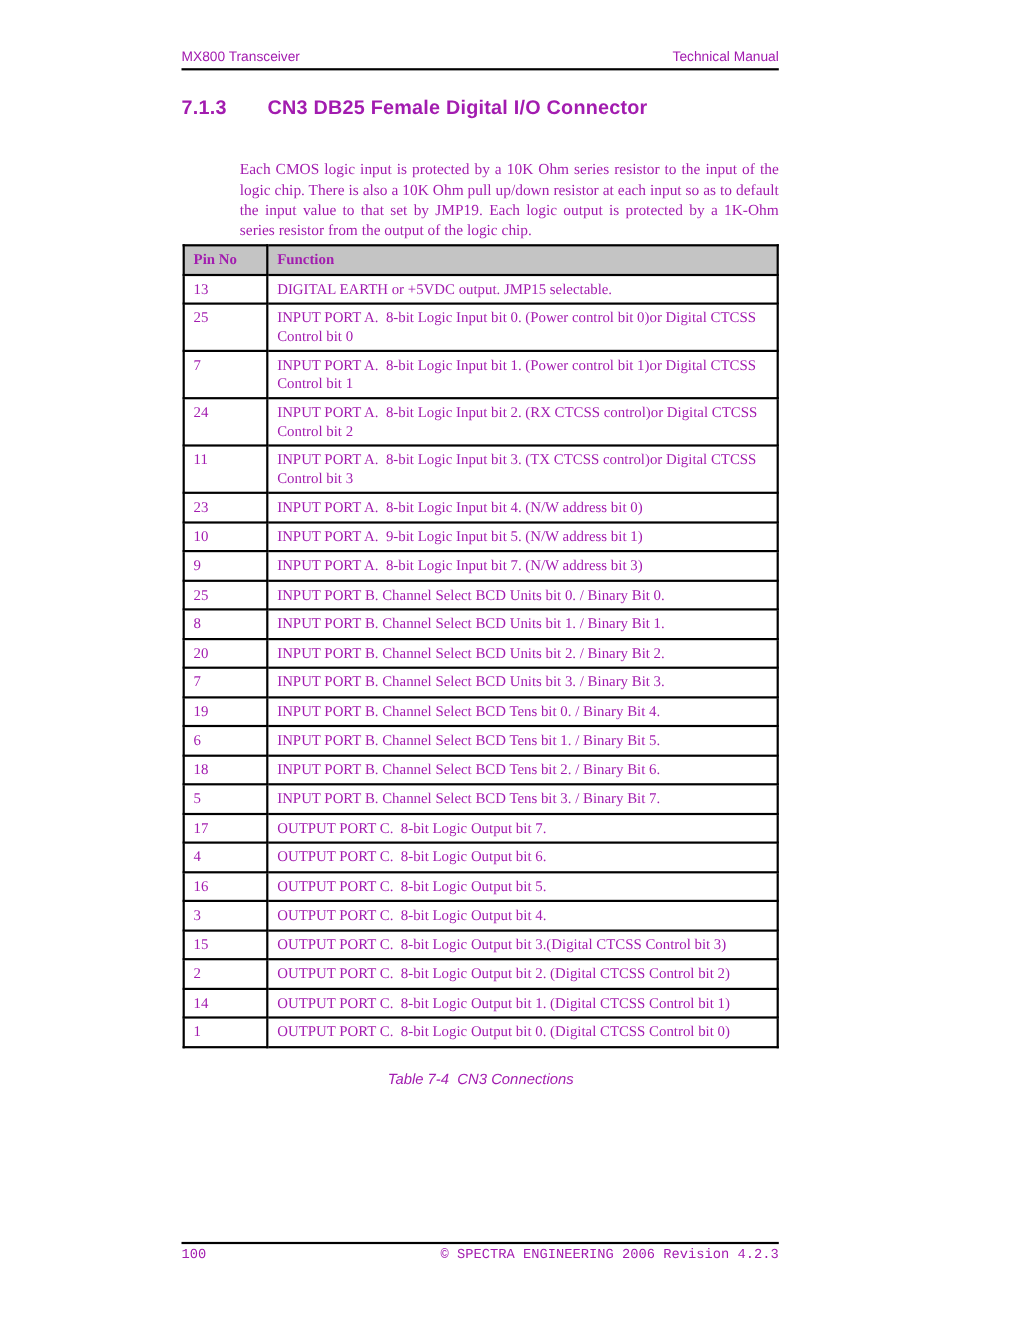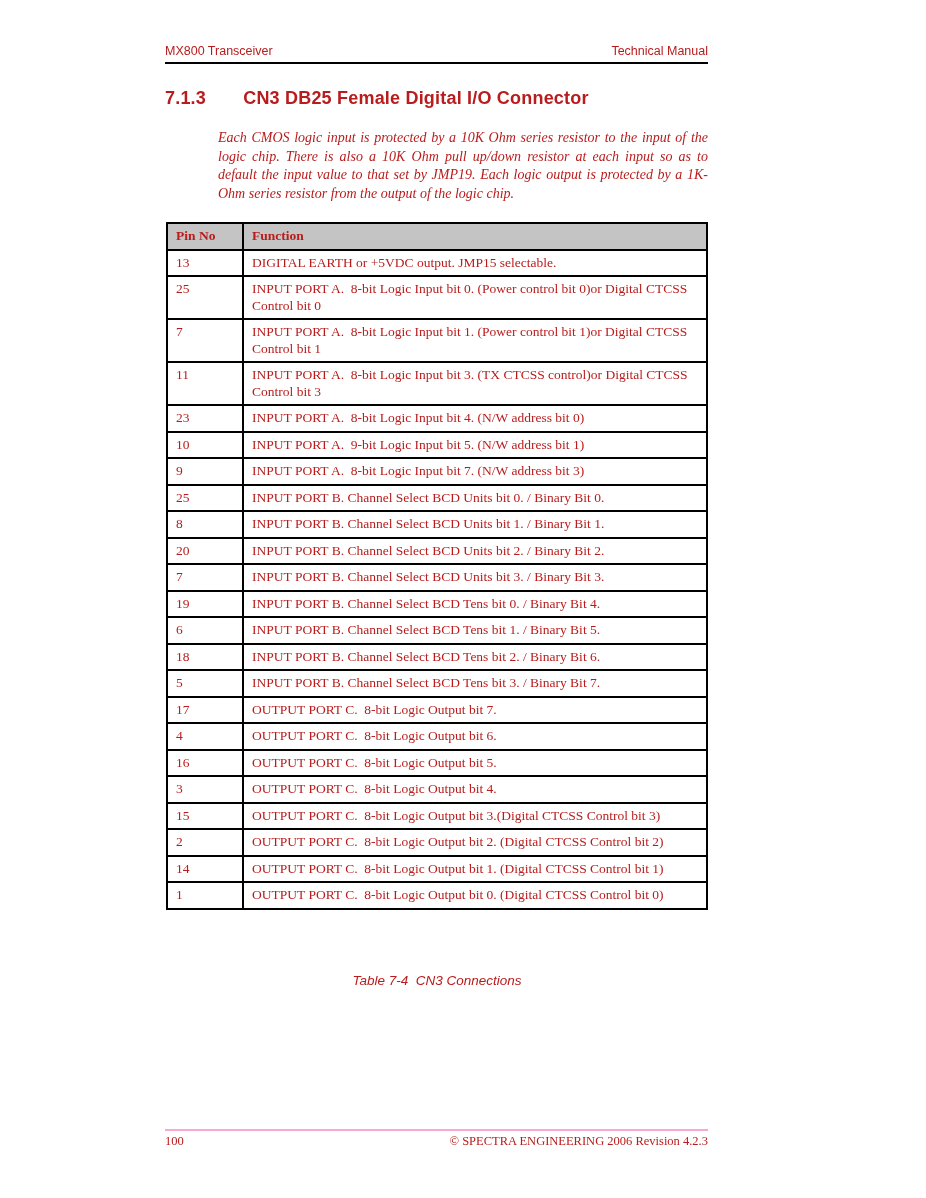--- a/index.html
+++ b/index.html
@@ -5,21 +5,21 @@
   html, body {
     margin: 0;
     padding: 0;
     background: #ffffff;
   }
   .page {
     position: relative;
     width: 926px;
     height: 1198px;
     background: #ffffff;
-    color: #b91c1c;
+    color: #a21caf;
     overflow: hidden;
   }
 
   
   .running-header {
     position: absolute;
     top: 44px;
     left: 165px;
     width: 543px;
     display: flex;
@@ -44,29 +44,28 @@
     white-space: nowrap;
   }
   .section-number {
     display: inline-block;
     width: 73px;
   }
 
   
   .intro {
     position: absolute;
-    top: 129px;
+    top: 146px;
     left: 218px;
     width: 490px;
     margin: 0;
     font-family: "Liberation Serif", serif;
     font-size: 14px;
     line-height: 18.5px;
     text-align: justify;
-    font-style: italic;
   }
 
   
   .pin-table {
     position: absolute;
     top: 222px;
     left: 166px;
     width: 542px;
     border-collapse: collapse;
     table-layout: fixed;
@@ -111,23 +110,23 @@
 
   
   .running-footer {
     position: absolute;
     top: 1129px;
     left: 165px;
     width: 543px;
     display: flex;
     justify-content: space-between;
     align-items: baseline;
-    border-top: 2px solid #f9a8d4;
+    border-top: 2px solid #000000;
     padding-top: 3px;
-    font-family: Liberation Serif, serif;
+    font-family: Liberation Mono, monospace;
     font-size: 12.5px;
   }
 </style>
 </head>
 <body>
 
 <div class="page">
 
   <div class="running-header">
     <span>MX800 Transceiver</span>
@@ -155,20 +154,24 @@
         </tr>
         <tr>
           <td class="pin-col">25</td>
           <td class="function-cell">INPUT PORT A.  8-bit Logic Input bit 0. (Power control bit 0)or Digital CTCSS Control bit 0</td>
         </tr>
         <tr>
           <td class="pin-col">7</td>
           <td class="function-cell">INPUT PORT A.  8-bit Logic Input bit 1. (Power control bit 1)or Digital CTCSS Control bit 1</td>
         </tr>
         <tr>
+          <td class="pin-col">24</td>
+          <td class="function-cell">INPUT PORT A.  8-bit Logic Input bit 2. (RX CTCSS control)or Digital CTCSS Control bit 2</td>
+        </tr>
+        <tr>
           <td class="pin-col">11</td>
           <td class="function-cell">INPUT PORT A.  8-bit Logic Input bit 3. (TX CTCSS control)or Digital CTCSS Control bit 3</td>
         </tr>
         <tr>
           <td class="pin-col">23</td>
           <td class="function-cell">INPUT PORT A.  8-bit Logic Input bit 4. (N/W address bit 0)</td>
         </tr>
         <tr>
           <td class="pin-col">10</td>
           <td class="function-cell">INPUT PORT A.  9-bit Logic Input bit 5. (N/W address bit 1)</td>

